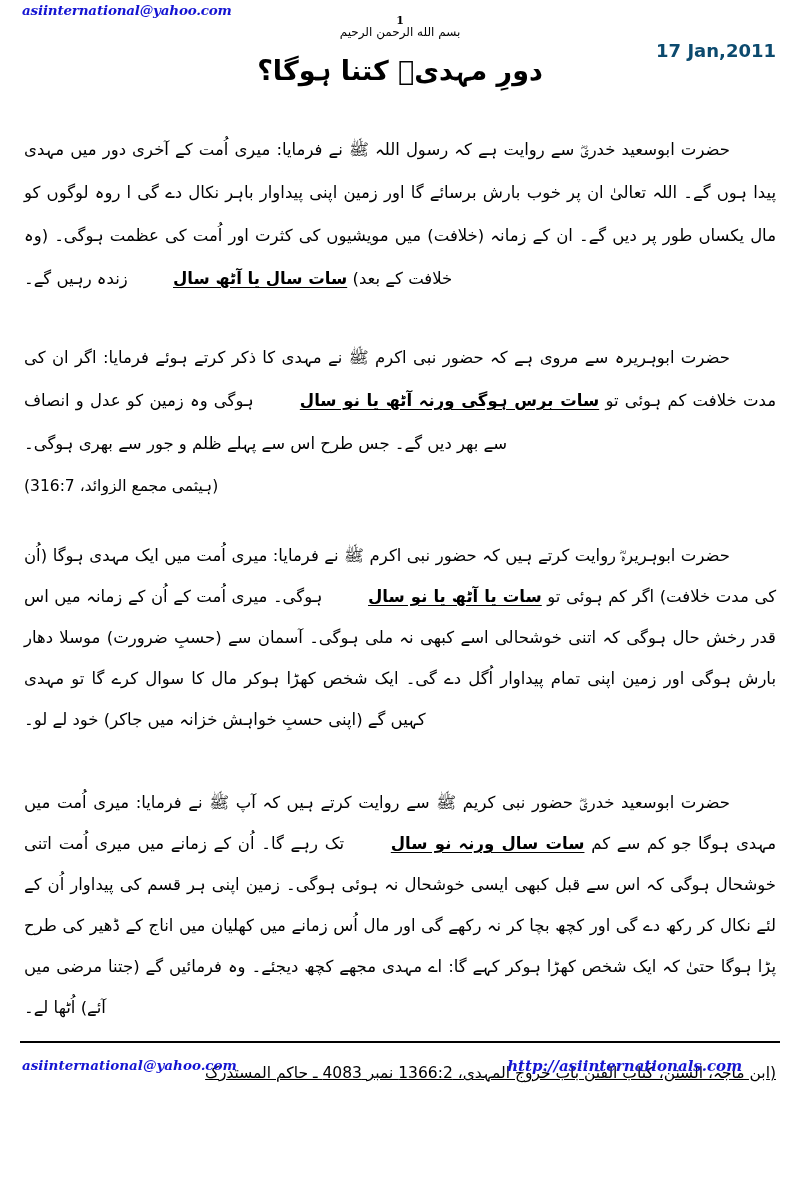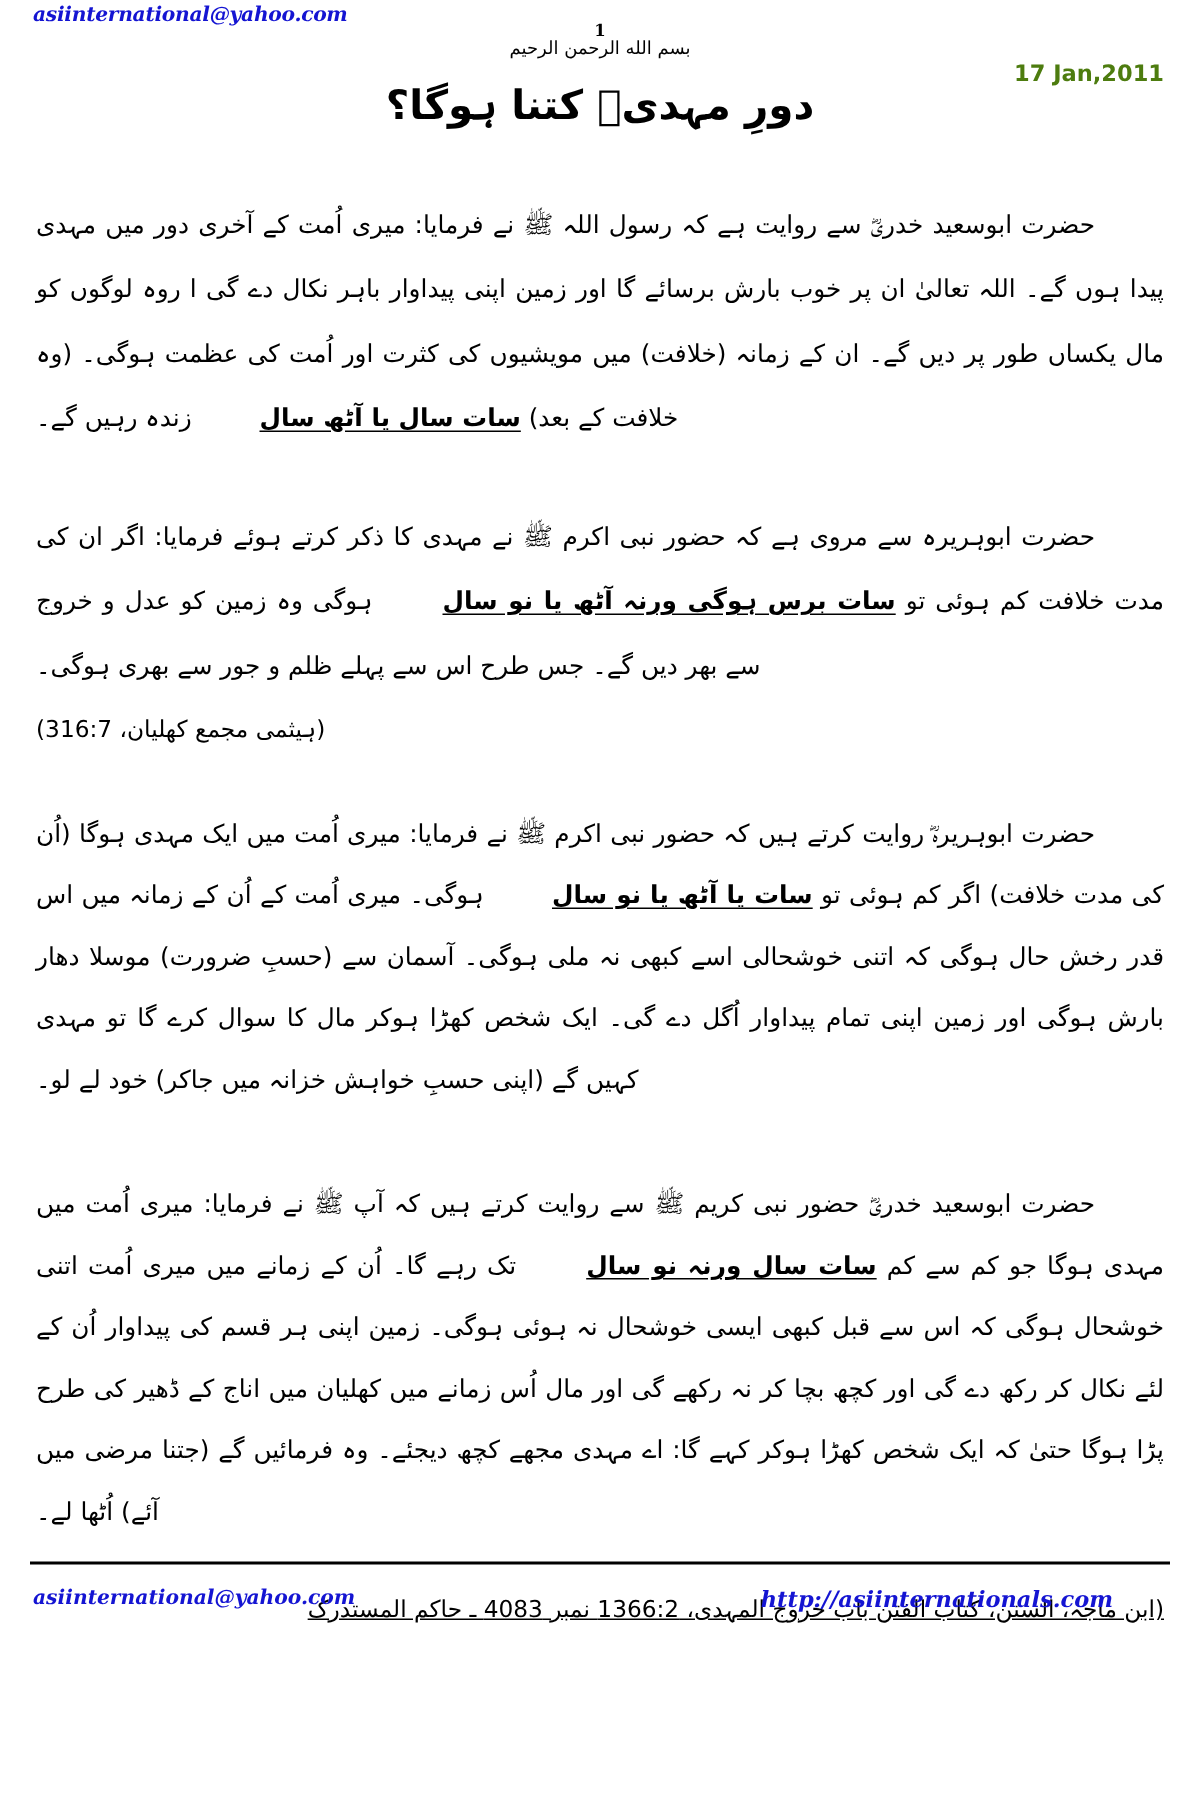--- a/index.html
+++ b/index.html
@@ -58,22 +58,22 @@
     font-size: 11px;
     color: #000000;
   }
   .hdr-date {
     position: absolute;
     right: 24px;
     top: 40px;
     direction: ltr;
     font-family: "DejaVu Sans", sans-serif;
     font-weight: bold;
-    font-size: 15px;
-    color: #4d7c0f;
+    font-size: 18px;
+    color: #0c4a6e;
     white-space: nowrap;
   }
   .doc-title {
     position: absolute;
     left: 0;
     right: 0;
     top: 54px;
     text-align: center;
     font-family: "DejaVu Sans", sans-serif;
     font-weight: bold;
@@ -171,23 +171,23 @@
 
   <div class="body-area">
 
     <p class="para">
       <span class="ind"></span><span>حضرت ابوسعید خدریؓ سے روایت ہے کہ رسول اللہ ﷺ نے فرمایا: میری اُمت کے آخری دور میں مہدی پیدا ہوں گے۔ اللہ تعالیٰ ان پر خوب بارش برسائے گا اور زمین اپنی پیداوار باہر نکال دے گی ا روہ لوگوں کو مال یکساں طور پر دیں گے۔ ان کے زمانہ (خلافت) میں مویشیوں کی کثرت اور اُمت کی عظمت ہوگی۔ (وہ خلافت کے بعد) </span><span class="emph">سات سال یا آٹھ سال</span><span> زندہ رہیں گے۔</span>
     </p>
 
     <div class="gap-md"></div>
 
     <p class="para">
-      <span class="ind"></span><span>حضرت ابوہریرہ سے مروی ہے کہ حضور نبی اکرم ﷺ نے مہدی کا ذکر کرتے ہوئے فرمایا: اگر ان کی مدت خلافت کم ہوئی تو </span><span class="emph">سات برس ہوگی ورنہ آٹھ یا نو سال</span><span> ہوگی وہ زمین کو عدل و خروج سے بھر دیں گے۔ جس طرح اس سے پہلے ظلم و جور سے بھری ہوگی۔</span>
-    </p>
-    <p class="citation">(ہیثمی مجمع کھلیان، 316:7)</p>
+      <span class="ind"></span><span>حضرت ابوہریرہ سے مروی ہے کہ حضور نبی اکرم ﷺ نے مہدی کا ذکر کرتے ہوئے فرمایا: اگر ان کی مدت خلافت کم ہوئی تو </span><span class="emph">سات برس ہوگی ورنہ آٹھ یا نو سال</span><span> ہوگی وہ زمین کو عدل و انصاف سے بھر دیں گے۔ جس طرح اس سے پہلے ظلم و جور سے بھری ہوگی۔</span>
+    </p>
+    <p class="citation">(ہیثمی مجمع الزوائد، 316:7)</p>
 
     <div class="gap-md"></div>
 
     <p class="para tight">
       <span class="ind"></span><span>حضرت ابوہریرہؓ روایت کرتے ہیں کہ حضور نبی اکرم ﷺ نے فرمایا: میری اُمت میں ایک مہدی ہوگا (اُن کی مدت خلافت) اگر کم ہوئی تو </span><span class="emph">سات یا آٹھ یا نو سال</span><span> ہوگی۔ میری اُمت کے اُن کے زمانہ میں اس قدر رخش حال ہوگی کہ اتنی خوشحالی اسے کبھی نہ ملی ہوگی۔ آسمان سے (حسبِ ضرورت) موسلا دھار بارش ہوگی اور زمین اپنی تمام پیداوار اُگل دے گی۔ ایک شخص کھڑا ہوکر مال کا سوال کرے گا تو مہدی کہیں گے (اپنی حسبِ خواہش خزانہ میں جاکر) خود لے لو۔</span>
     </p>
 
     <div class="gap-lg"></div>
 
     <p class="para tight">

